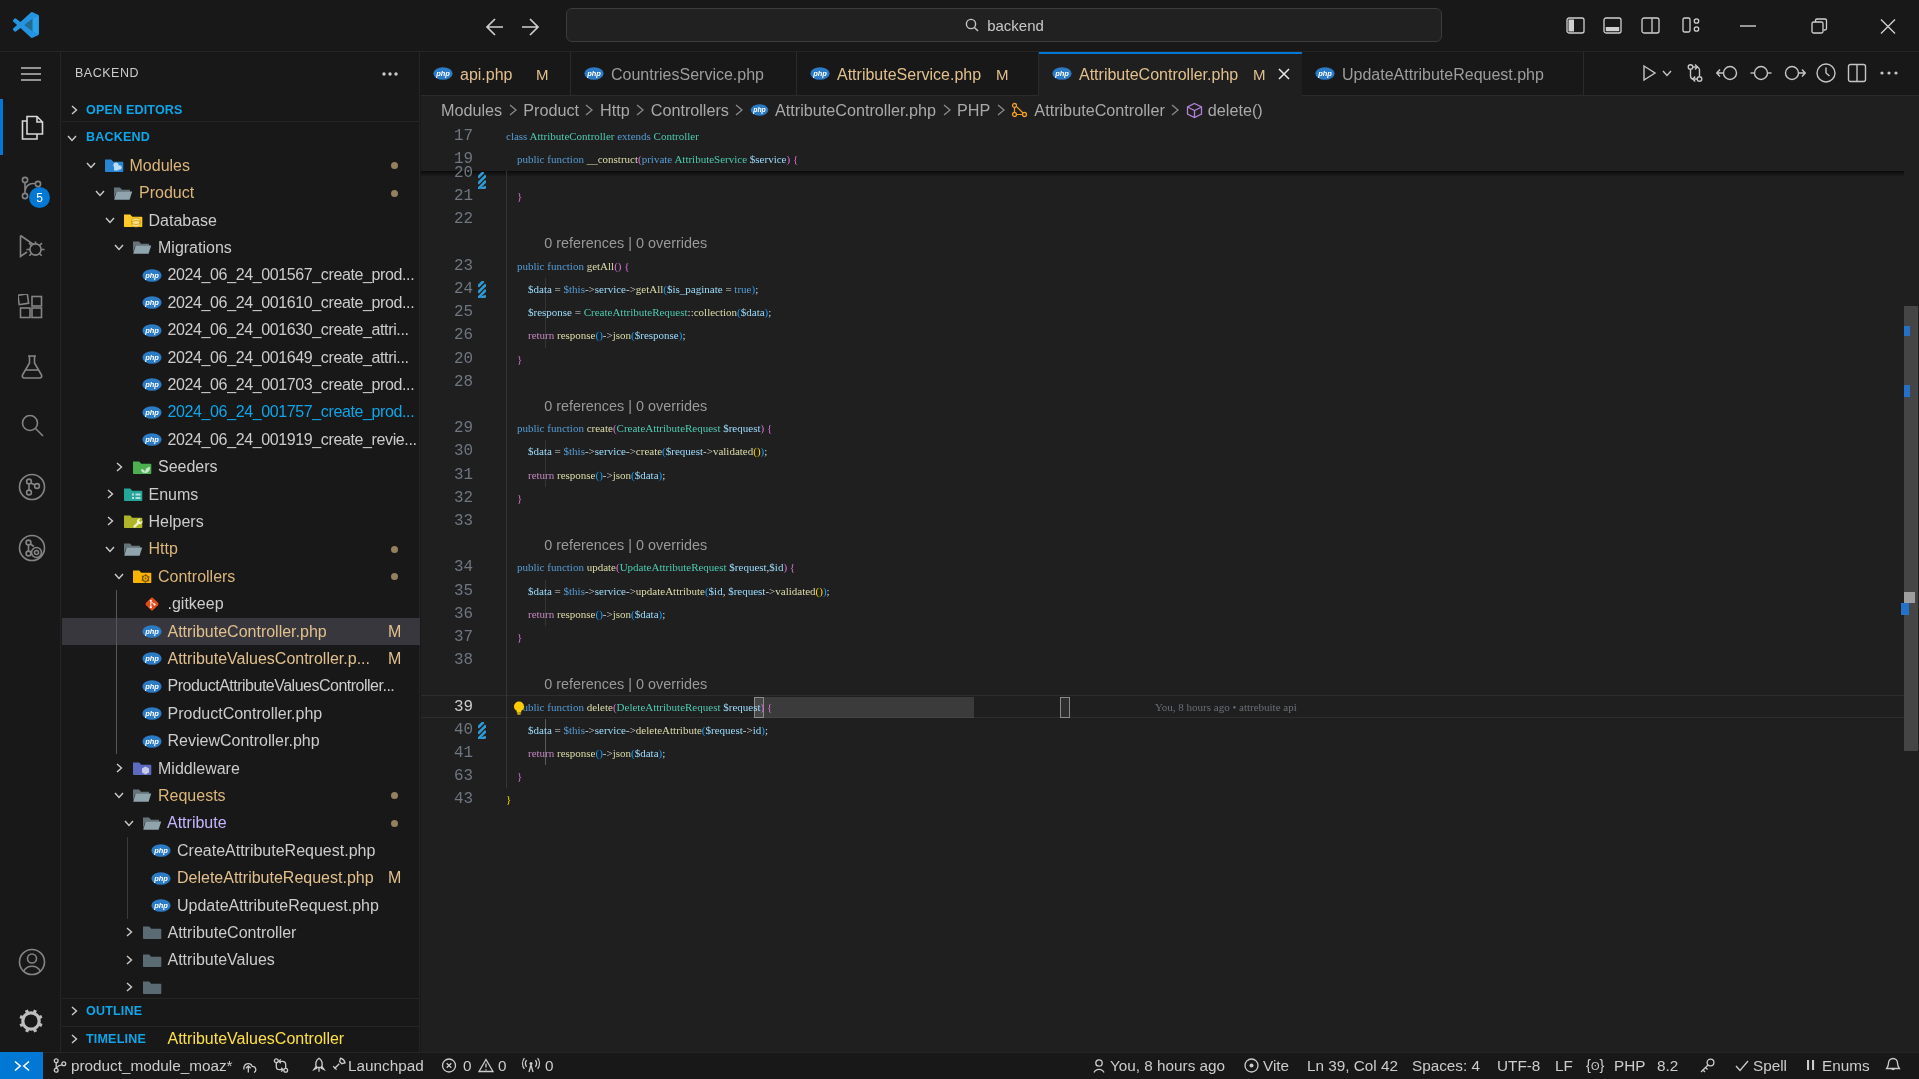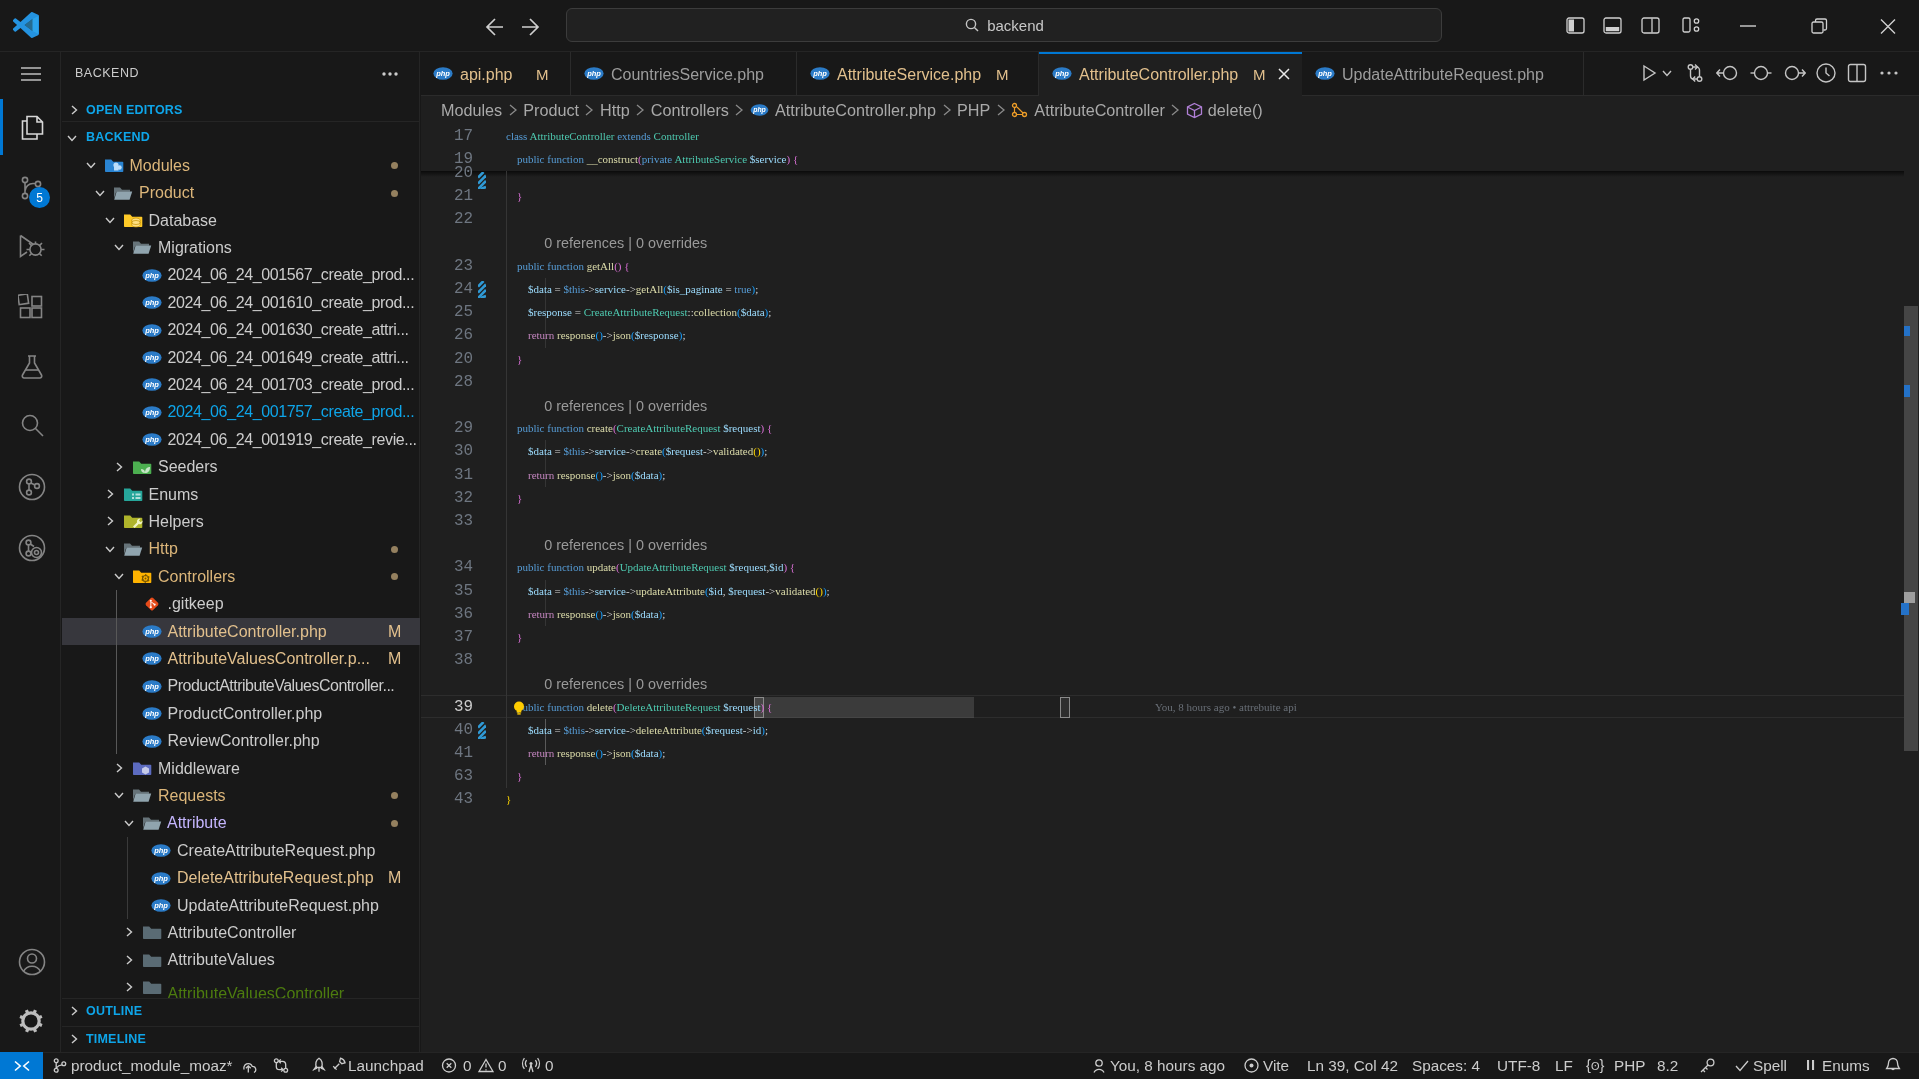--- a/index.html
+++ b/index.html
@@ -579,21 +579,21 @@
 <svg style="position:absolute;left:141.5px;top:951.8px" width="20" height="16" viewBox="0 0 20 16">
     <path d="M1 2.5 h6.2 l2 2.2 h9.3 a0.8 0.8 0 0 1 0.8 0.8 v8.7 a0.8 0.8 0 0 1 -0.8 0.8 H1.8 a0.8 0.8 0 0 1 -0.8 -0.8 Z" fill="#5a6b74"></path>
   </svg>
 <div class="trow" style="left:167.5px;top:946.3px;color:#cccccc">AttributeValues</div>
 <svg style="position:absolute;left:122.5px;top:981.2px" width="12" height="12" viewBox="0 0 12 12">
     <polyline points="4,2 8.5,6 4,10" fill="none" stroke="#cccccc" stroke-width="1.4"></polyline>
   </svg>
 <svg style="position:absolute;left:141.5px;top:979.2px" width="20" height="16" viewBox="0 0 20 16">
     <path d="M1 2.5 h6.2 l2 2.2 h9.3 a0.8 0.8 0 0 1 0.8 0.8 v8.7 a0.8 0.8 0 0 1 -0.8 0.8 H1.8 a0.8 0.8 0 0 1 -0.8 -0.8 Z" fill="#5a6b74"></path>
   </svg>
-<div class="trow" style="left:167.5px;top:980px;color:#4d7c0f">AttributeValuesController</div>
+<div class="trow" style="left:167.5px;top:1025px;color:#fde047">AttributeValuesController</div>
 <div class="a" style="left:116px;top:590.0999999999999px;width:1px;height:164.39999999999998px;background:#585858"></div>
 <div class="a" style="left:127px;top:836.7px;width:1px;height:82.19999999999999px;background:#3a3a3a"></div>
 <div class="a" style="left:62px;top:998.0999999999999px;width:358px;height:1px;background:#252525"></div>
 <svg style="position:absolute;left:68px;top:1005.0999999999999px" width="12" height="12" viewBox="0 0 12 12">
     <polyline points="4,2 8.5,6 4,10" fill="none" stroke="#cccccc" stroke-width="1.4"></polyline>
   </svg>
 <div class="a hdr" style="left:86px;top:1004.0999999999999px">OUTLINE</div>
 <div class="a" style="left:62px;top:1025.5px;width:358px;height:1px;background:#252525"></div>
 <svg style="position:absolute;left:68px;top:1032.5px" width="12" height="12" viewBox="0 0 12 12">
     <polyline points="4,2 8.5,6 4,10" fill="none" stroke="#cccccc" stroke-width="1.4"></polyline>

